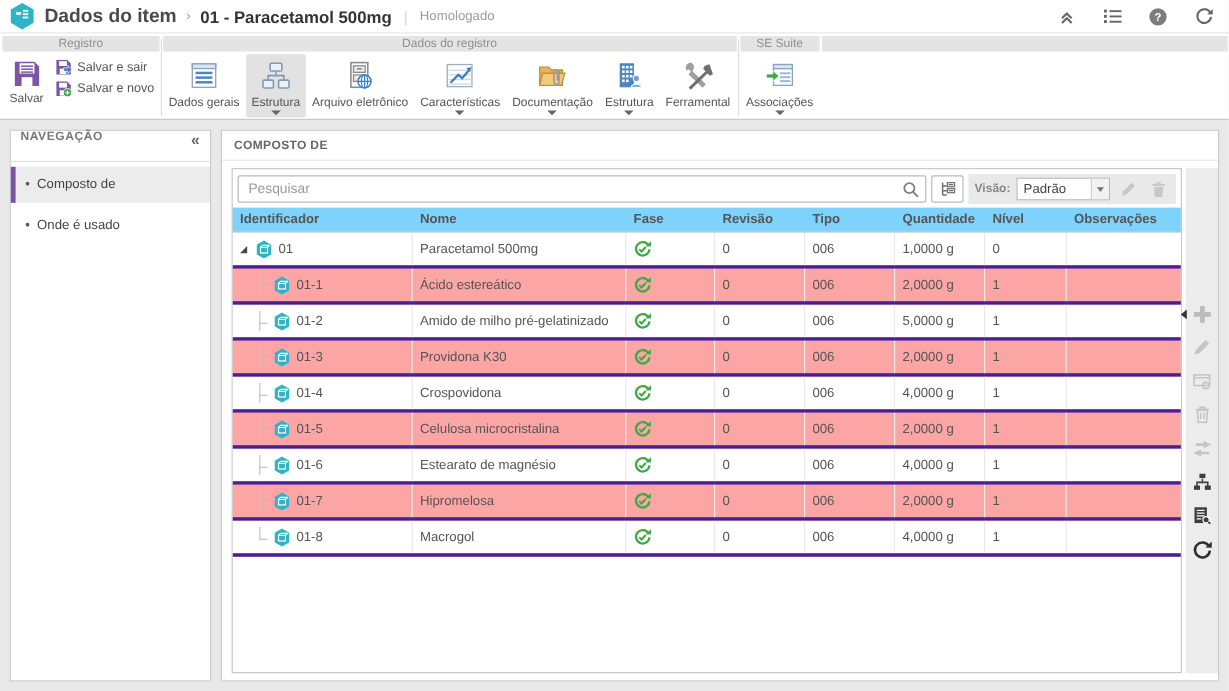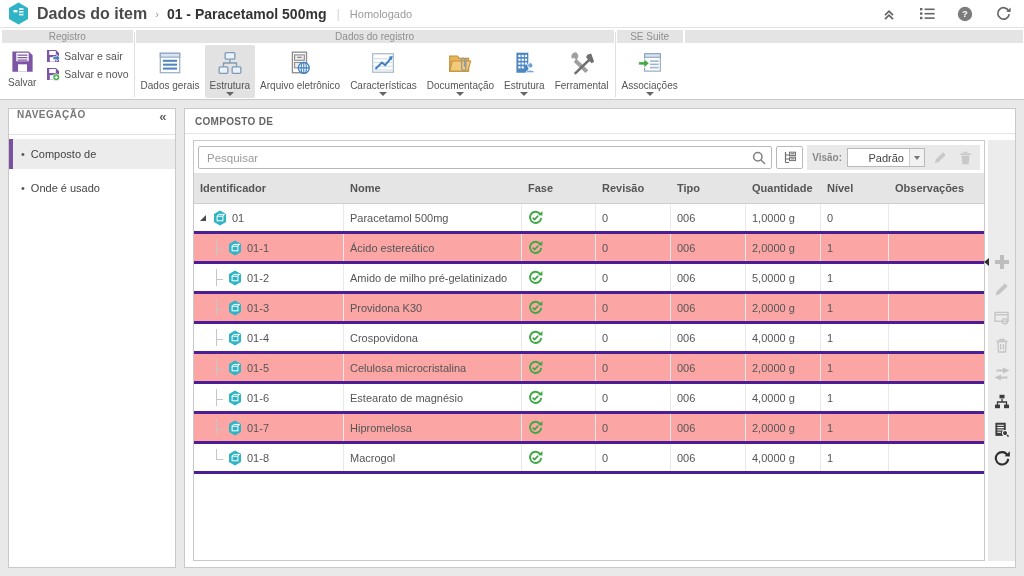--- a/index.html
+++ b/index.html
@@ -74,27 +74,27 @@
   
   .tb-row { display:flex; align-items:center; padding:4px 4px 3px; gap:4px; }
   .search-box { flex:1; height:23px; border:1px solid #b9b9b9; border-radius:2px; background:#fff; display:flex; align-items:center; }
   .search-input { flex:1; border:0; outline:0; padding:0 8px; font-size:11.5px; color:#555; font-family:inherit; background:transparent; }
   .search-input::placeholder { color:#9a9a9a; }
   .search-ic-btn { width:24px; height:100%; display:flex; align-items:center; justify-content:center; cursor:pointer; }
   .tree-btn { width:27px; height:23px; border:1px solid #b9b9b9; border-radius:2px; background:#fff; display:flex; align-items:center; justify-content:center; cursor:pointer; }
   .view-patch { display:flex; align-items:center; gap:5px; background:#e9e9e9; height:25px; padding:0 5px; }
   .view-label { font-size:10px; color:#888;font-weight:bold; }
   .view-select { width:78px; height:19px; background:#fff; border:1px solid #b9b9b9; display:flex; align-items:center; cursor:pointer; }
-  .view-val { flex:1; padding:0 5px; color:#444; font-size:11px;text-align:right; }
+  .view-val { flex:1; padding:0 5px; color:#444; font-size:11px; }
   .sel-caret-box { width:15px; height:100%; display:flex; align-items:center; justify-content:center; border-left:1px solid #d0d0d0; background:#f2f2f2; }
   .sel-caret { width:0;height:0;border-left:3.5px solid transparent;border-right:3.5px solid transparent;border-top:4px solid #777; }
   .mini-btn { width:20px; height:20px; display:flex; align-items:center; justify-content:center; cursor:default; }
 
   
-  .thead { display:flex; background:#e5e5e5; border-bottom:1px solid #cfcfcf; height:31px; align-items:center; }
+  .thead { display:flex; background:#7dd3fc; border-bottom:1px solid #cfcfcf; height:21px; align-items:center; }
   .th { font-weight:bold; color:#555; padding:0 6px; white-space:nowrap; overflow:hidden; cursor:pointer; }
   .tbody { }
   .tr { display:flex; height:30px; border-bottom:3px solid #4c1d95; align-items:stretch; cursor:pointer; background:#fff; }
   .tr.alt { background:#fca5a5; }
   .td { display:flex; align-items:center; padding:0 6px; border-right:1px solid #e9e9e9; white-space:nowrap; overflow:hidden; color:#555; }
   .td:last-child { border-right:0; }
   .c0{width:150px;} .c1{width:178px;} .c2{width:74px;} .c3{width:75px;} .c4{width:75px;} .c5{width:75px;} .c6{width:68px;} .c7{flex:1;}
   .td.c0 { padding-left:5px; gap:5px; }
   .tri-wrap { width:9px; display:flex; align-items:center; }
   .branch { width:11px; height:18px; position:relative; }

